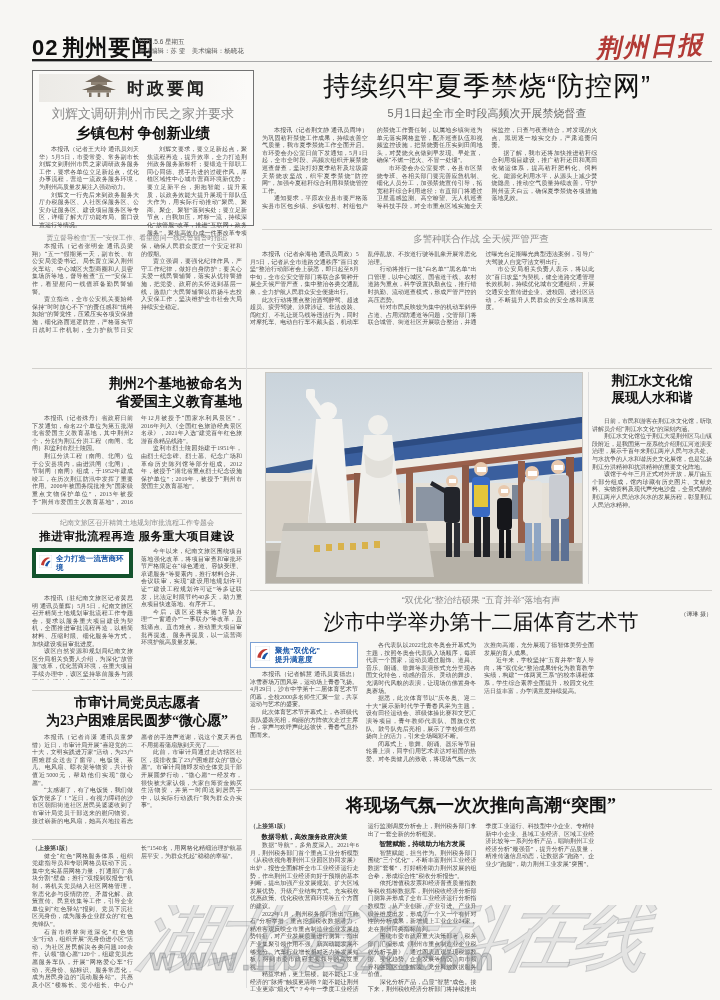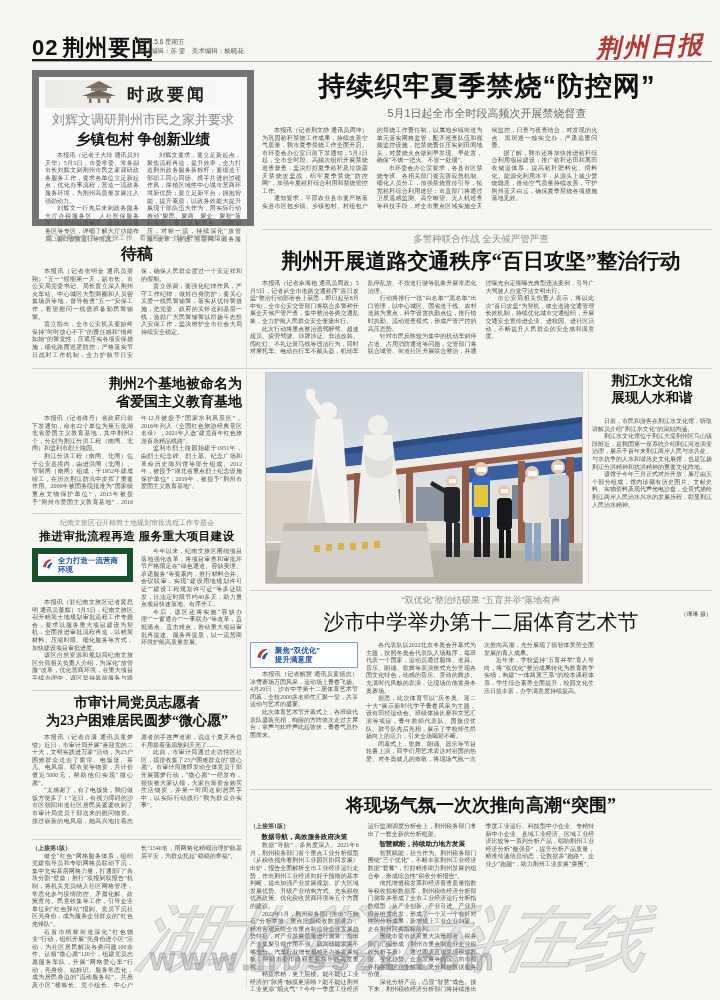--- a/index.html
+++ b/index.html
@@ -17,50 +17,50 @@
   .para{margin:0;text-indent:2em;text-align:justify;}
   .body-txt{font-size:6px;line-height:7.6px;color:#4e4e4e;overflow:hidden;}
   .cols2{column-count:2;column-gap:8px;column-fill:auto;}
   .cols3{column-count:3;column-gap:8px;column-fill:auto;}
   .cols4{column-count:4;column-gap:9px;column-fill:auto;}
   .lead-mark{font-weight:bold;text-indent:0;}
   .subhead{font-weight:bold;text-indent:0;text-align:center;color:#1e1e1e;font-size:6.6px;margin:2px 0;}
   .rule-h{position:absolute;height:1px;background:#d2d0cc;}
   .rule-v{position:absolute;width:1px;background:#ddd;}
   
-  .politics{position:absolute;left:32px;top:70px;width:222px;height:156px;border:7px solid #737373;background:#fbfaf8;padding:3px 6px;box-sizing:border-box;}
+  .politics{position:absolute;left:32px;top:70px;width:222px;height:156px;border:1px solid #737373;background:#fbfaf8;padding:3px 6px;box-sizing:border-box;}
   .politics-head{display:flex;align-items:center;justify-content:center;gap:8px;background:linear-gradient(90deg,#eceae6,#fbfaf8);padding:1px 0;}
   .politics-label{font-size:17px;font-weight:bold;letter-spacing:3px;color:#222;}
   .politics .kicker{font-size:13px;margin-top:3px;}
   .politics-headline{font-size:14.5px;font-weight:bold;color:#111;text-align:center;margin:1px 0 3px;}
   .politics-body{height:92px;}
   
   .lead{position:absolute;left:262px;top:68px;width:450px;}
-  .lead-headline{font-family:"Liberation Sans","DejaVu Sans",sans-serif;font-size:27px;font-weight:bold;color:#0f0f0f;text-align:center;letter-spacing:1px;}
+  .lead-headline{font-family:"Liberation Sans","DejaVu Sans",sans-serif;font-size:27px;font-weight:normal;color:#0f0f0f;text-align:center;letter-spacing:1px;}
   .lead-sub{font-size:11px;color:#6b6b6b;text-align:center;margin-top:2px;font-family:"Liberation Sans","DejaVu Sans",sans-serif;}
   .lead-body{margin-top:6px;height:88px;}
   
   .traffic{position:absolute;left:250px;top:233px;width:462px;}
   .traffic .kicker{font-size:9.5px;}
   .traffic-headline{font-size:21px;font-weight:bold;color:#111;text-align:center;margin-top:1px;}
   .traffic-body{margin-top:5px;height:80px;}
   
   .daigao{position:absolute;left:32px;top:233px;width:210px;}
   .daigao .kicker{font-size:6.8px;white-space:nowrap;overflow:hidden;}
   .daigao-headline{font-size:16px;font-weight:bold;color:#111;text-align:center;margin:1px 0 3px;}
   .daigao-body{height:100px;}
   .bases{position:absolute;left:32px;top:375px;width:210px;}
   .bases-headline{font-size:14px;font-weight:bold;color:#111;text-align:right;line-height:18px;}
   .bases-body{margin-top:4px;height:92px;}
   .approval{position:absolute;left:32px;top:518px;width:210px;}
   .approval .kicker{font-size:7px;}
   .approval-headline{font-family:"Liberation Sans","DejaVu Sans",sans-serif;font-size:11.5px;font-weight:bold;color:#111;text-align:center;margin:1px 0 4px;letter-spacing:0.5px;}
   .approval-body{display:flex;gap:8px;height:132px;}
   .approval-body .ncol{width:101px;}
-  .badge{border:6px solid #14532d;background:#fff;display:flex;align-items:center;gap:4px;padding:2px 3px;margin-bottom:17px;}
+  .badge{border:4px solid #14532d;background:#fff;display:flex;align-items:center;gap:4px;padding:2px 3px;margin-bottom:17px;}
   .badge-txt{color:#1a57a8;font-weight:bold;font-size:7.5px;line-height:9px;font-family:"Liberation Sans","DejaVu Sans",sans-serif;}
   .audit{position:absolute;left:32px;top:694px;width:210px;}
   .audit-headline{font-size:14px;font-weight:bold;color:#111;text-align:center;line-height:18px;}
   .audit-body{margin-top:4px;height:96px;}
   .jump{position:absolute;left:32px;top:845px;width:210px;}
   .jump-body{height:145px;}
   
   .photo{position:absolute;left:265px;top:372px;width:318px;height:212px;border:1px solid #c9c7c2;box-sizing:border-box;background:#dfe4e8;}
   .photo svg{display:block;}
   
@@ -131,33 +131,31 @@
     <div class="lead-body body-txt cols4">
         <p class="para">本报讯（记者荆文静 通讯员周坤）为巩固秸秆禁烧工作成果，持续改善空气质量，我市夏季禁烧工作全面开启。市环委会办公室日前下发通知，5月1日起，全市全时段、高频次组织开展禁烧巡查督查，坚决打好夏季秸秆及垃圾露天禁烧攻坚战，织牢夏季禁烧“防控网”，加强今夏秸秆综合利用和禁烧管控工作。</p>
         <p class="para">通知要求，平原农业县市要严格落实县市区包乡镇、乡镇包村、村组包户的禁烧工作责任制，以属地乡镇街道为单元落实网格监管，配齐巡查队伍和视频监控设施，把禁烧责任压实到田间地头，对焚烧火点做到早发现、早处置，确保“不燃一把火、不冒一处烟”。</p>
         <p class="para">市环委会办公室要求，各县市区禁烧专班、各相关部门要完善应急机制、细化人员分工，加强禁烧宣传引导，拓宽秸秆综合利用途径；市直部门将通过卫星遥感监测、高空瞭望、无人机巡查等科技手段，对全市重点区域实施全天候监控，日查与夜查结合，对发现的火点、黑斑逐一核实交办，严肃追责问责。</p>
         <p class="para">据了解，我市还将加快推进秸秆综合利用项目建设，推广秸秆还田和离田收储运体系，提高秸秆肥料化、饲料化、能源化利用水平，从源头上减少焚烧隐患，推动空气质量持续改善，守护荆州蓝天白云，确保夏季禁烧各项措施落地见效。</p>
       </div>
   </div>
 
   <div class="traffic">
     <div class="kicker">多警种联合作战 全天候严管严查</div>
-    <div class="traffic-headline">荆州开展道路交通秩序“百日攻坚”整治行动</div>
     <div class="traffic-body body-txt cols4">
         <p class="para">本报讯（记者佘海艳 通讯员周政）5月5日，记者从全市道路交通秩序“百日攻坚”整治行动部署会上获悉，即日起至8月中旬，全市公安交管部门将联合多警种开展全天候严管严查，集中整治各类交通乱象，全力护航人民群众安全便捷出行。</p>
         <p class="para">此次行动将重点整治酒驾醉驾、超速超员、疲劳驾驶、涉牌涉证、非法改装、闯红灯、不礼让斑马线等违法行为，同时对摩托车、电动自行车不戴头盔，机动车乱停乱放、不按道行驶等乱象开展常态化治理。</p>
         <p class="para">行动将推行一批“白名单”“黑名单”出口管理，以中心城区、国省道干线、农村道路为重点，科学设置执勤点位，推行错时执勤、流动巡查模式，形成严管严控的高压态势。</p>
         <p class="para">针对市民反映较为集中的机动车斜停占道、占用消防通道等问题，交管部门将联合城管、街道社区开展联合整治，并通过曝光台定期曝光典型违法案例，引导广大驾驶人自觉守法文明出行。</p>
         <p class="para">市公安局相关负责人表示，将以此次“百日攻坚”为契机，健全道路交通管理长效机制，持续优化城市交通组织，开展交通安全宣传进企业、进校园、进社区活动，不断提升人民群众的安全感和满意度。</p>
       </div>
   </div>
 
   <div class="daigao">
     <div class="kicker">贾立督导检查“五一”安保工作、看望慰问一线民警辅警时指出</div>
-    <div class="daigao-headline">待稿</div>
     <div class="daigao-body body-txt cols2">
         <p class="para">本报讯（记者张明金 通讯员梁翔）“五一”假期第一天，副市长、市公安局党委书记、局长贾立深入荆州火车站、中心城区大型商圈和人员密集场所等地，督导检查“五一”安保工作，看望慰问一线值班备勤民警辅警。</p>
         <p class="para">贾立指出，全市公安机关要始终保持“时时放心不下”的责任感和“慎终如始”的警觉性，压紧压实各项安保措施，细化路面巡逻防控，严格落实节日战时工作机制，全力护航节日安保，确保人民群众度过一个安定祥和的假期。</p>
         <p class="para">贾立强调，要强化纪律作风，严守工作纪律，做好自身防护；要关心关爱一线民警辅警，落实从优待警措施，把党委、政府的关怀送到基层一线，激励广大民警辅警以昂扬斗志投入安保工作，坚决维护全市社会大局持续安全稳定。</p>
       </div>
   </div>
 
   <div class="bases">
     <div class="bases-headline">
       <div>荆州2个基地被命名为</div>

